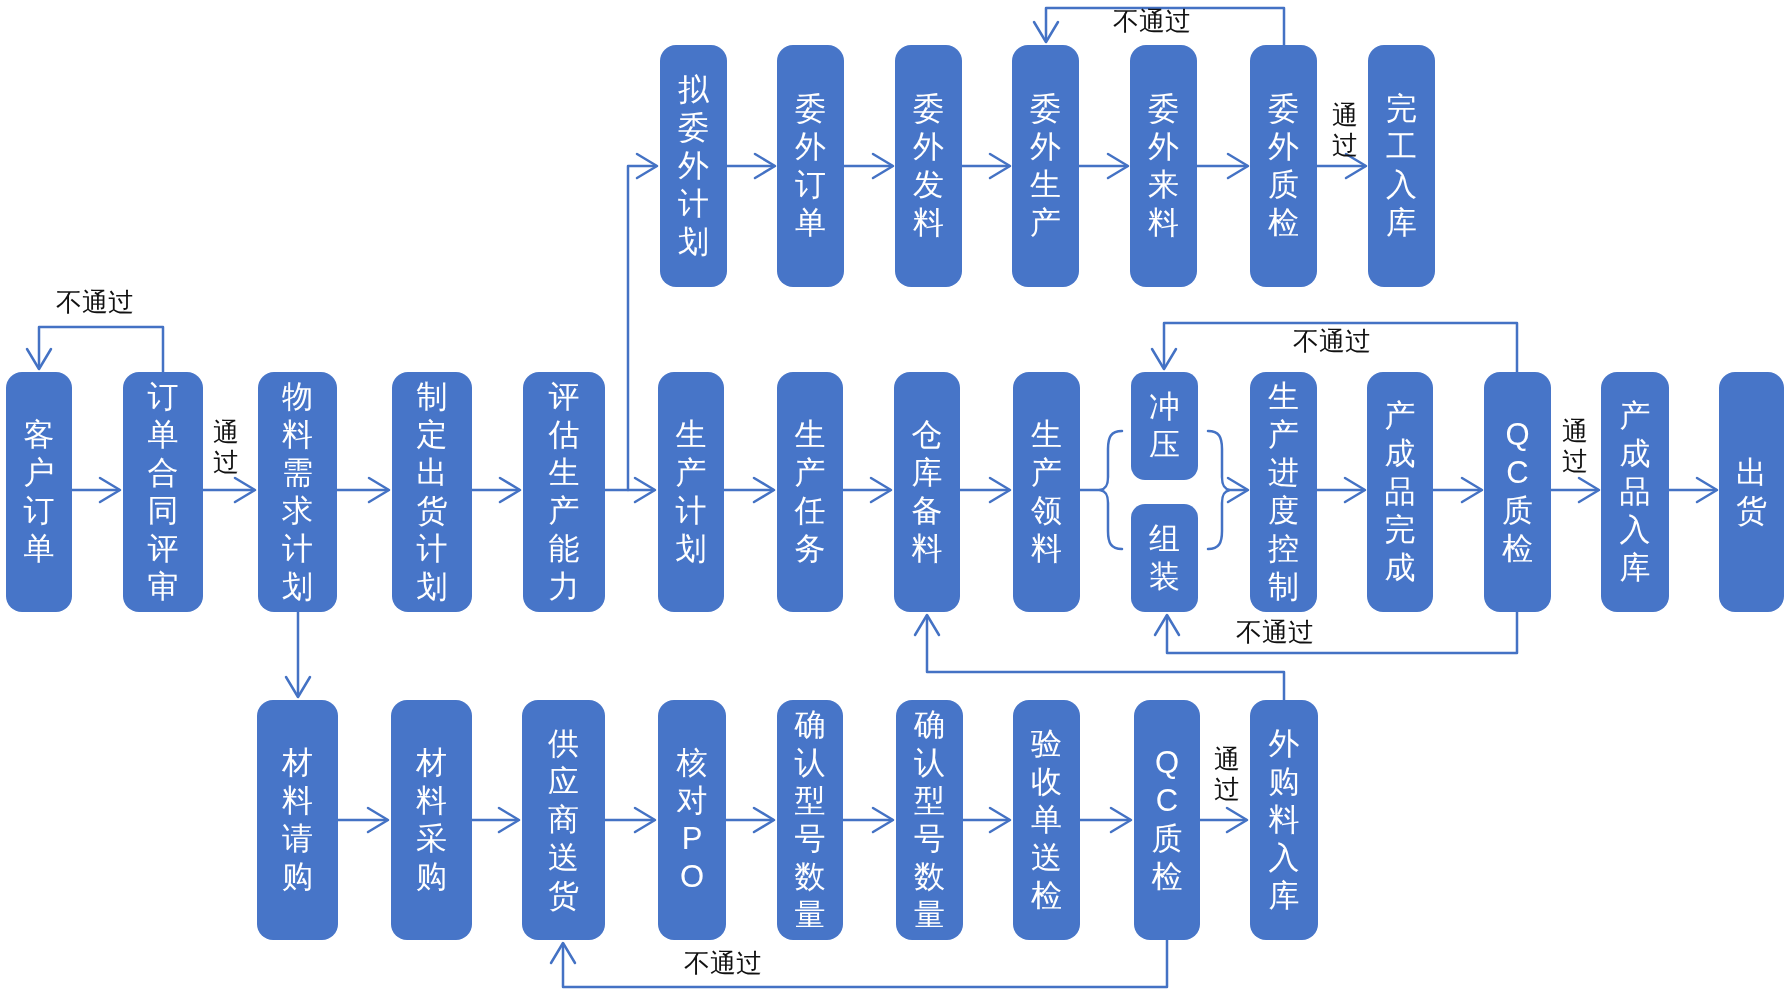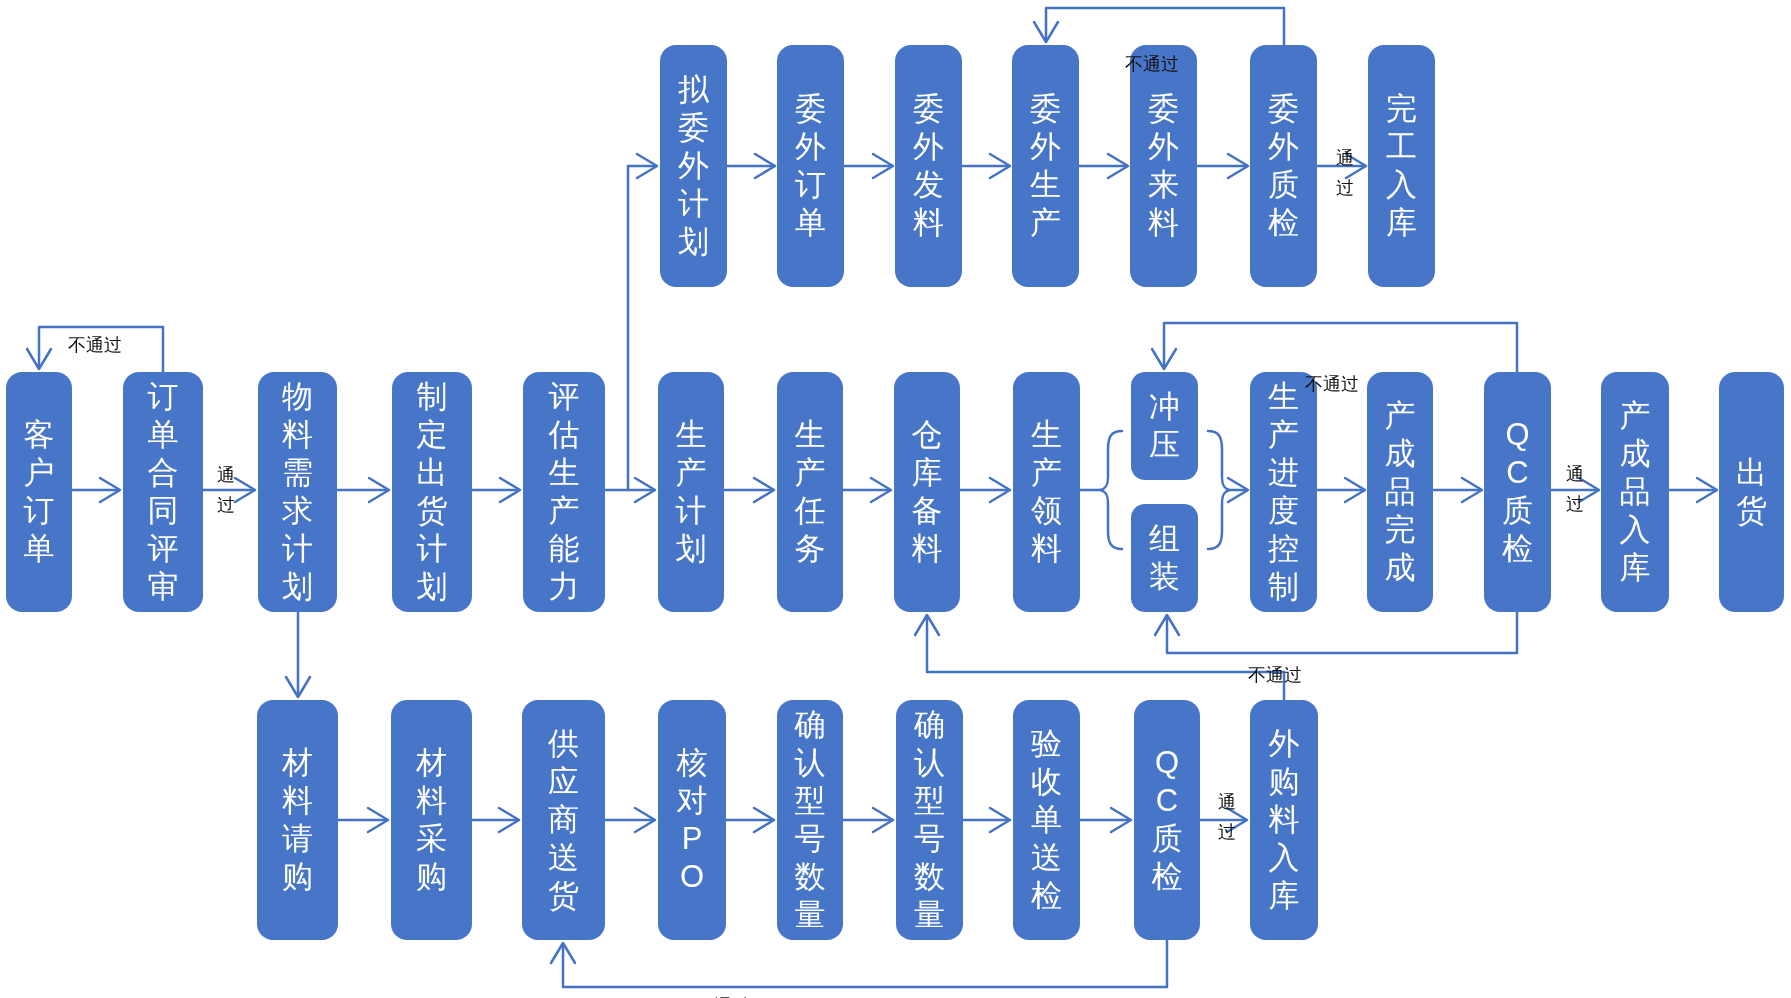--- a/index.html
+++ b/index.html
@@ -14,21 +14,21 @@
   }
   .layer{position:absolute;left:0;top:0;width:1791px;height:998px;}
   .layer path,.layer line{stroke:var(--connector);stroke-width:2.5;fill:none;stroke-linejoin:round;stroke-linecap:round;}
   .node{
     position:absolute; background:var(--node-fill); color:var(--node-text);
     border-radius:16px; display:flex; align-items:center; justify-content:center;
   }
   .vtext{white-space:pre-line; text-align:center; font-size:31px; line-height:38px;}
   .elabel{
     position:absolute; transform:translate(-50%,-50%); color:var(--label-text);
-    font-size:18px; line-height:30px; white-space:nowrap; text-align:right;margin-top:43px;
+    font-size:26px; line-height:30px; white-space:nowrap; text-align:right;
   }
   .elabel.v{white-space:pre-line;}
 </style>
 </head>
 <body>
 
 <div class="canvas">
 
   <svg class="layer" viewBox="0 0 1791 998">
     <defs>

